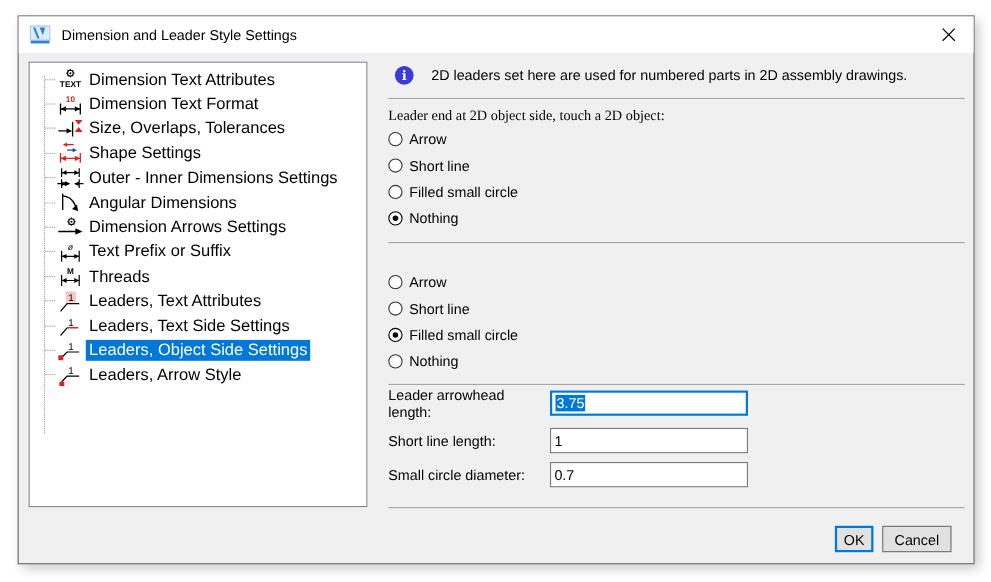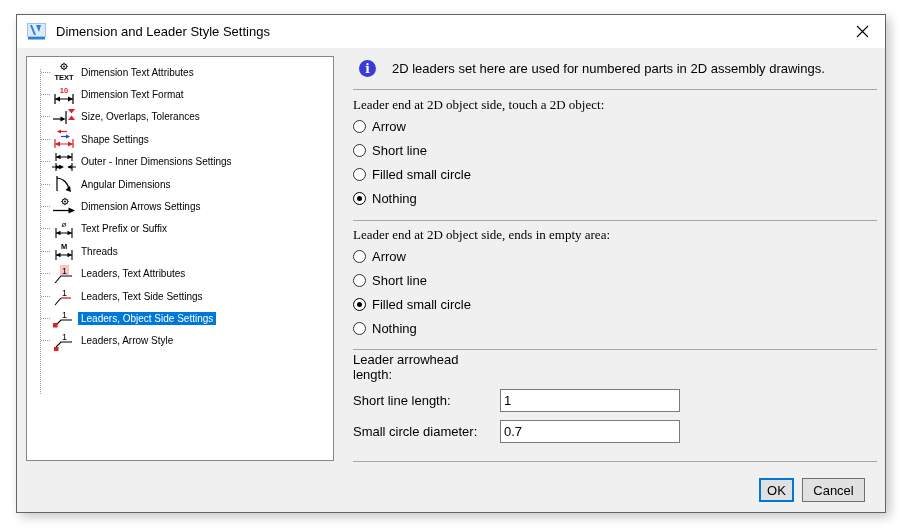--- a/index.html
+++ b/index.html
@@ -15,21 +15,21 @@
   .close-btn { margin-left:auto; width:46px; height:33px; display:flex; align-items:center;
     justify-content:center; cursor:default; }
   
   .tree-box { position:absolute; left:9px; top:41px; width:308px; height:405px;
     background:#fff; border:1px solid #828790; padding-top:4px; overflow:hidden; }
   .tree-guide { position:absolute; left:13px; top:12px; height:325px; width:0;
     border-left:1px dotted #9a9a9a; }
   .tree-row { position:relative; height:22.4px; display:flex; align-items:center; }
   .tree-row::before { content:""; width:9px; border-top:1px dotted #9a9a9a; margin-left:14px; }
   .tree-icon { width:28px; height:20px; display:flex; align-items:center; justify-content:center; flex:none; }
-  .tree-label { font-size:10px; padding:1px 3px; white-space:nowrap; }
+  .tree-label { font-size:15px; padding:1px 3px; white-space:nowrap; }
   .tree-row.selected .tree-label { background:#0078d7; color:#fff; }
   
   .panel { position:absolute; left:336px; top:41px; width:524px; height:458px; font-size:13px; }
   .sep { position:absolute; left:0; right:0; border-top:1px solid #a6a6a6; }
   .info-row { position:absolute; left:6px; top:4px; display:flex; align-items:center; }
   .info-icon { width:17px; height:17px; border-radius:50%; background:#3a3ad9; color:#fff;
     display:flex; align-items:center; justify-content:center;
     font-family:"DejaVu Serif", serif; font-weight:bold; font-size:12px; flex:none; }
   .info-text { margin-left:16px; }
   .group-label { position:absolute; left:0;font-family:Liberation Serif, serif; }
@@ -278,21 +278,20 @@
       <span class="radio"></span>
       <span class="radio-label">Filled small circle</span>
     </div>
     <div class="radio-row" style="top:131px">
       <span class="radio checked"></span>
       <span class="radio-label">Nothing</span>
     </div>
 
     <div class="sep" style="top:164px"></div>
 
-    <div class="group-label" style="top:171px">Leader end at 2D object side, ends in empty area:</div>
 
     <div class="radio-row" style="top:189px">
       <span class="radio"></span>
       <span class="radio-label">Arrow</span>
     </div>
     <div class="radio-row" style="top:213px">
       <span class="radio"></span>
       <span class="radio-label">Short line</span>
     </div>
     <div class="radio-row" style="top:237px">
@@ -301,20 +300,23 @@
     </div>
     <div class="radio-row" style="top:261px">
       <span class="radio"></span>
       <span class="radio-label">Nothing</span>
     </div>
 
     <div class="sep" style="top:293px"></div>
 
     <div class="field-row" style="top:298px">
       <span class="field-label">Leader arrowhead length:</span>
+      <div class="textbox focused">
+        <span class="sel-text">3.75</span>
+      </div>
     </div>
     <div class="field-row" style="top:332px">
       <span class="field-label">Short line length:</span>
       <input class="textbox" type="text" value="1" style="">
     </div>
     <div class="field-row" style="top:363px">
       <span class="field-label">Small circle diameter:</span>
       <input class="textbox" type="text" value="0.7" style="">
     </div>
 

